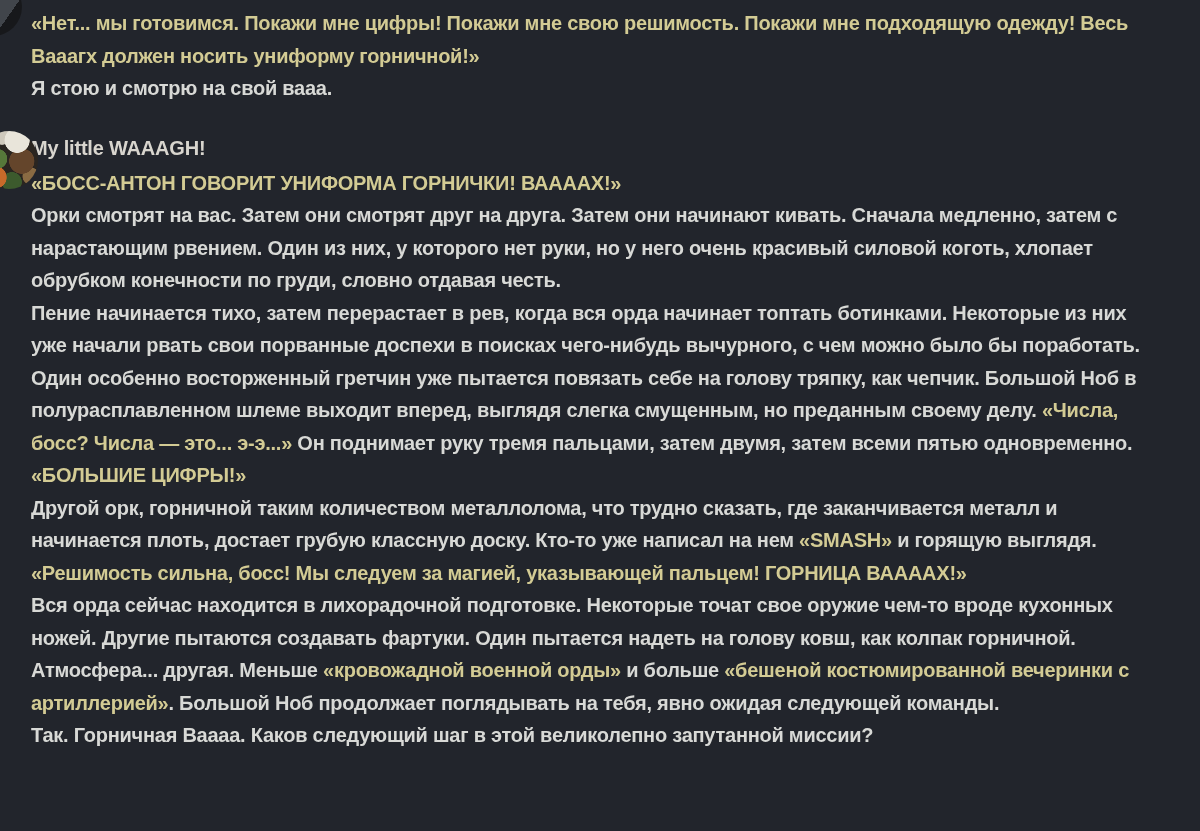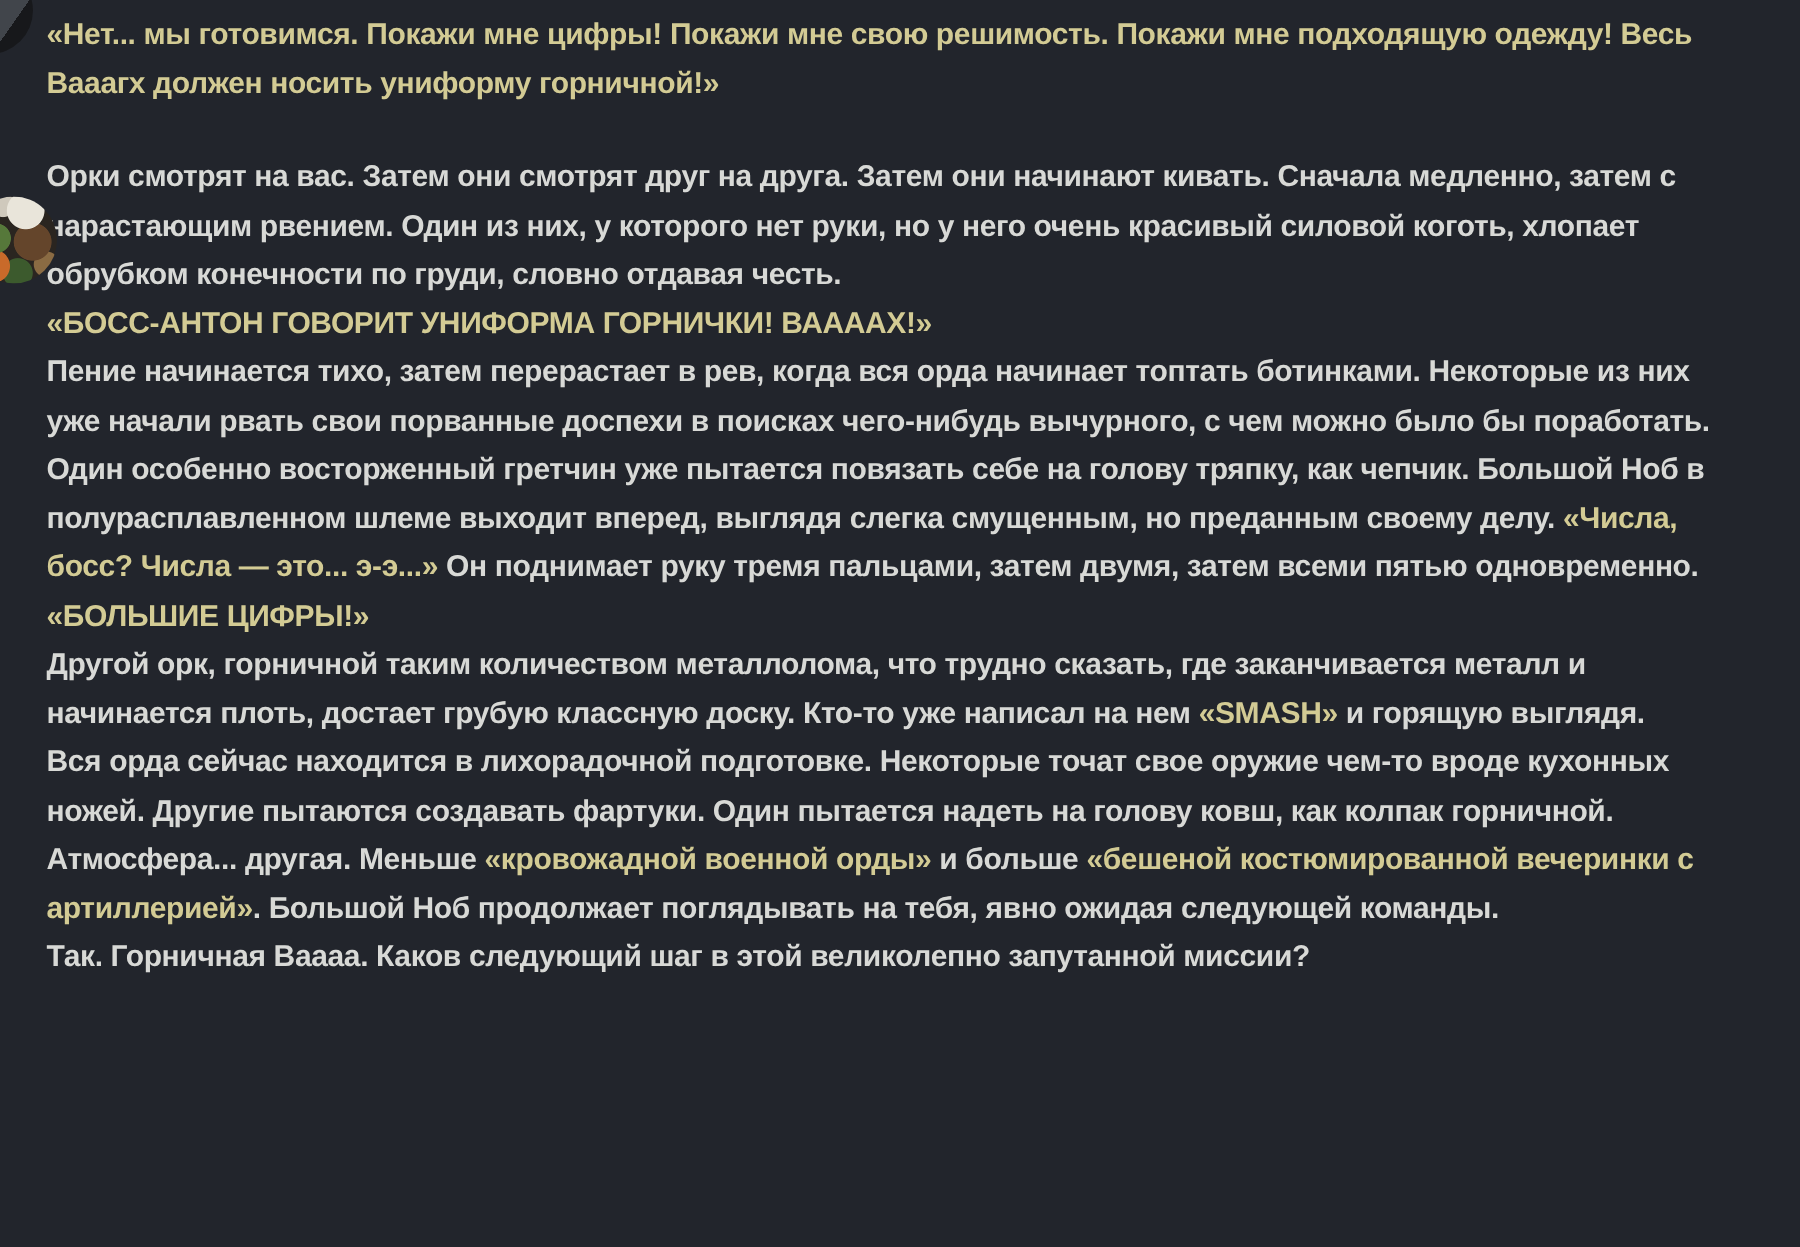--- a/index.html
+++ b/index.html
@@ -70,27 +70,32 @@
 <body>
 
 <div class="chat">
 
   <div class="avatar avatar-top"></div>
   <div class="avatar avatar-main"></div>
 
   <div class="message msg-first">
     <div class="message-text">
       <p><span class="seg quote">«Нет... мы готовимся. Покажи мне цифры! Покажи мне свою решимость. Покажи мне подходящую одежду! Весь Вааагх должен носить униформу горничной!»</span></p>
+      <p><span class="seg">Я стою и смотрю на свой вааа.</span></p>
     </div>
   </div>
 
   <div class="message">
+    <div class="msg-header">
+      <span class="username">My little WAAAGH!</span>
+    </div>
     <div class="message-text">
+      <p><span class="seg quote">«БОСС-АНТОН ГОВОРИТ УНИФОРМА ГОРНИЧКИ! ВААААХ!»</span></p>
       <p><span class="seg">Орки смотрят на вас. Затем они смотрят друг на друга. Затем они начинают кивать. Сначала медленно, затем с нарастающим рвением. Один из них, у которого нет руки, но у него очень красивый силовой коготь, хлопает обрубком конечности по груди, словно отдавая честь.</span></p>
-      <p><span class="seg quote">«БОСС-АНТОН ГОВОРИТ УНИФОРМА ГОРНИЧКИ! ВААААХ!»</span></p>
       <p><span class="seg">Пение начинается тихо, затем перерастает в рев, когда вся орда начинает топтать ботинками. Некоторые из них уже начали рвать свои порванные доспехи в поисках чего-нибудь вычурного, с чем можно было бы поработать. Один особенно восторженный гретчин уже пытается повязать себе на голову тряпку, как чепчик. Большой Ноб в полурасплавленном шлеме выходит вперед, выглядя слегка смущенным, но преданным своему делу. </span><span class="seg quote">«Числа, босс? Числа — это... э-э...»</span><span class="seg"> Он поднимает руку тремя пальцами, затем двумя, затем всеми пятью одновременно. </span><span class="seg quote">«БОЛЬШИЕ ЦИФРЫ!»</span></p>
       <p><span class="seg">Другой орк, горничной таким количеством металлолома, что трудно сказать, где заканчивается металл и начинается плоть, достает грубую классную доску. Кто-то уже написал на нем </span><span class="seg quote">«SMASH»</span><span class="seg"> и горящую выглядя.</span></p>
+      <p><span class="seg quote">«Решимость сильна, босс! Мы следуем за магией, указывающей пальцем! ГОРНИЦА ВААААХ!»</span></p>
       <p><span class="seg">Вся орда сейчас находится в лихорадочной подготовке. Некоторые точат свое оружие чем-то вроде кухонных ножей. Другие пытаются создавать фартуки. Один пытается надеть на голову ковш, как колпак горничной. Атмосфера... другая. Меньше </span><span class="seg quote">«кровожадной военной орды»</span><span class="seg"> и больше </span><span class="seg quote">«бешеной костюмированной вечеринки с артиллерией»</span><span class="seg">. Большой Ноб продолжает поглядывать на тебя, явно ожидая следующей команды.</span></p>
       <p><span class="seg">Так. Горничная Ваааа. Каков следующий шаг в этой великолепно запутанной миссии?</span></p>
     </div>
   </div>
 
 </div>
 
 </body></html>

